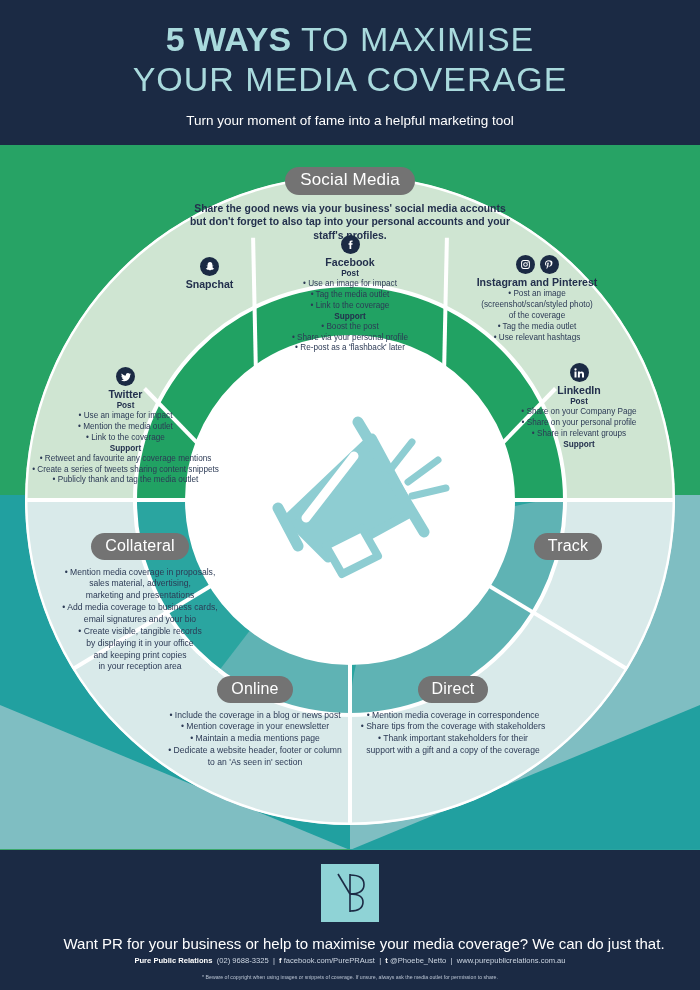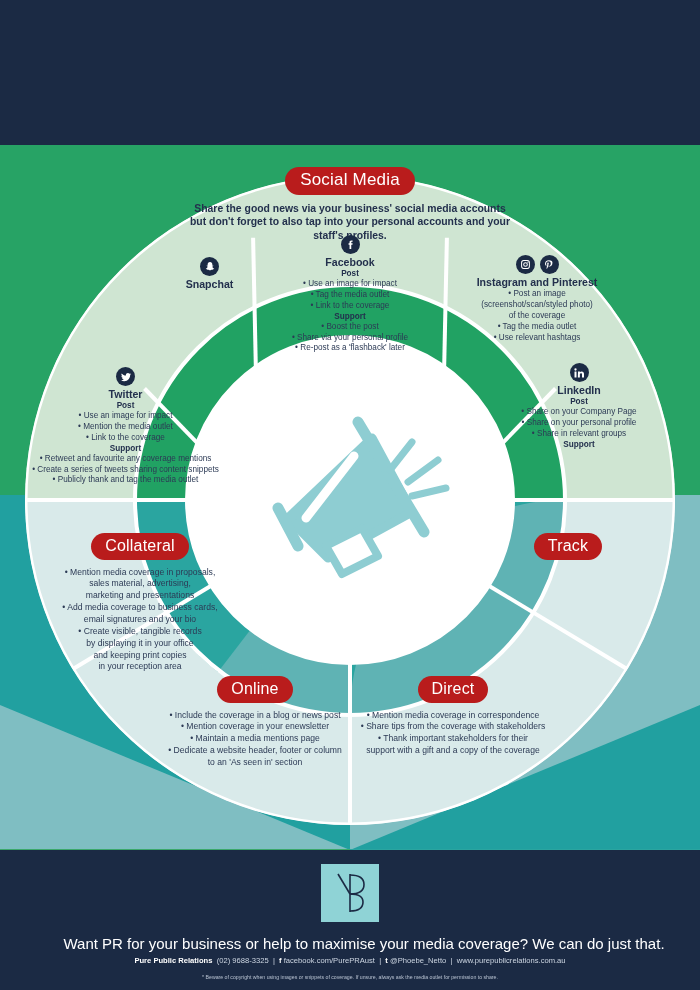--- a/index.html
+++ b/index.html
@@ -46,21 +46,21 @@
 
   
   .seg-text {
     position: absolute;
     text-align: center;
     color: #23304d;
     line-height: 1.22;
   }
   .pill {
     display: inline-block;
-    background: #b91c1c;
+    background: #737373;
     color: #ffffff;
     border-radius: 999px;
     padding: 3px 15px 4px 15px;
     font-size: 17px;
     font-weight: 400;
     letter-spacing: .2px;
   }
   .pill.small { font-size: 16px; padding: 3px 14px 4px 14px; }
   .intro {
     font-size: 10.4px; font-weight: 700; color: #23304d; line-height: 1.3;
@@ -105,20 +105,27 @@
   .divider-line {
     position: absolute; left:0; top:849px; width: 700px; height:2px;
     background: linear-gradient(to right,#3ba86b 0%, #3ba86b 50%, #2aa5a0 50%, #2aa5a0 100%);
   }
 </style>
 </head>
 <body>
 
 <div id="page">
 
+  <div class="header">
+    <div class="title-line1">
+      <span class="bold">5 WAYS</span><span> TO MAXIMISE</span>
+    </div>
+    <div class="title-line2">YOUR MEDIA COVERAGE</div>
+    <div class="subtitle">Turn your moment of fame into a helpful marketing tool</div>
+  </div>
 
   <div class="stage">
 
     <svg class="bg-svg" width="700" height="705" viewBox="0 0 700 705">
       <rect x="0" y="0" width="700" height="350" fill="#27a365"></rect>
       <rect x="0" y="350" width="350" height="355" fill="#21a0a0"></rect>
       <rect x="350" y="350" width="350" height="355" fill="#7fbec2"></rect>
       <polygon points="0,705 350,705 0,560" fill="#7fbec2"></polygon>
       <polygon points="700,705 350,705 700,560" fill="#21a0a0"></polygon>
     </svg>

